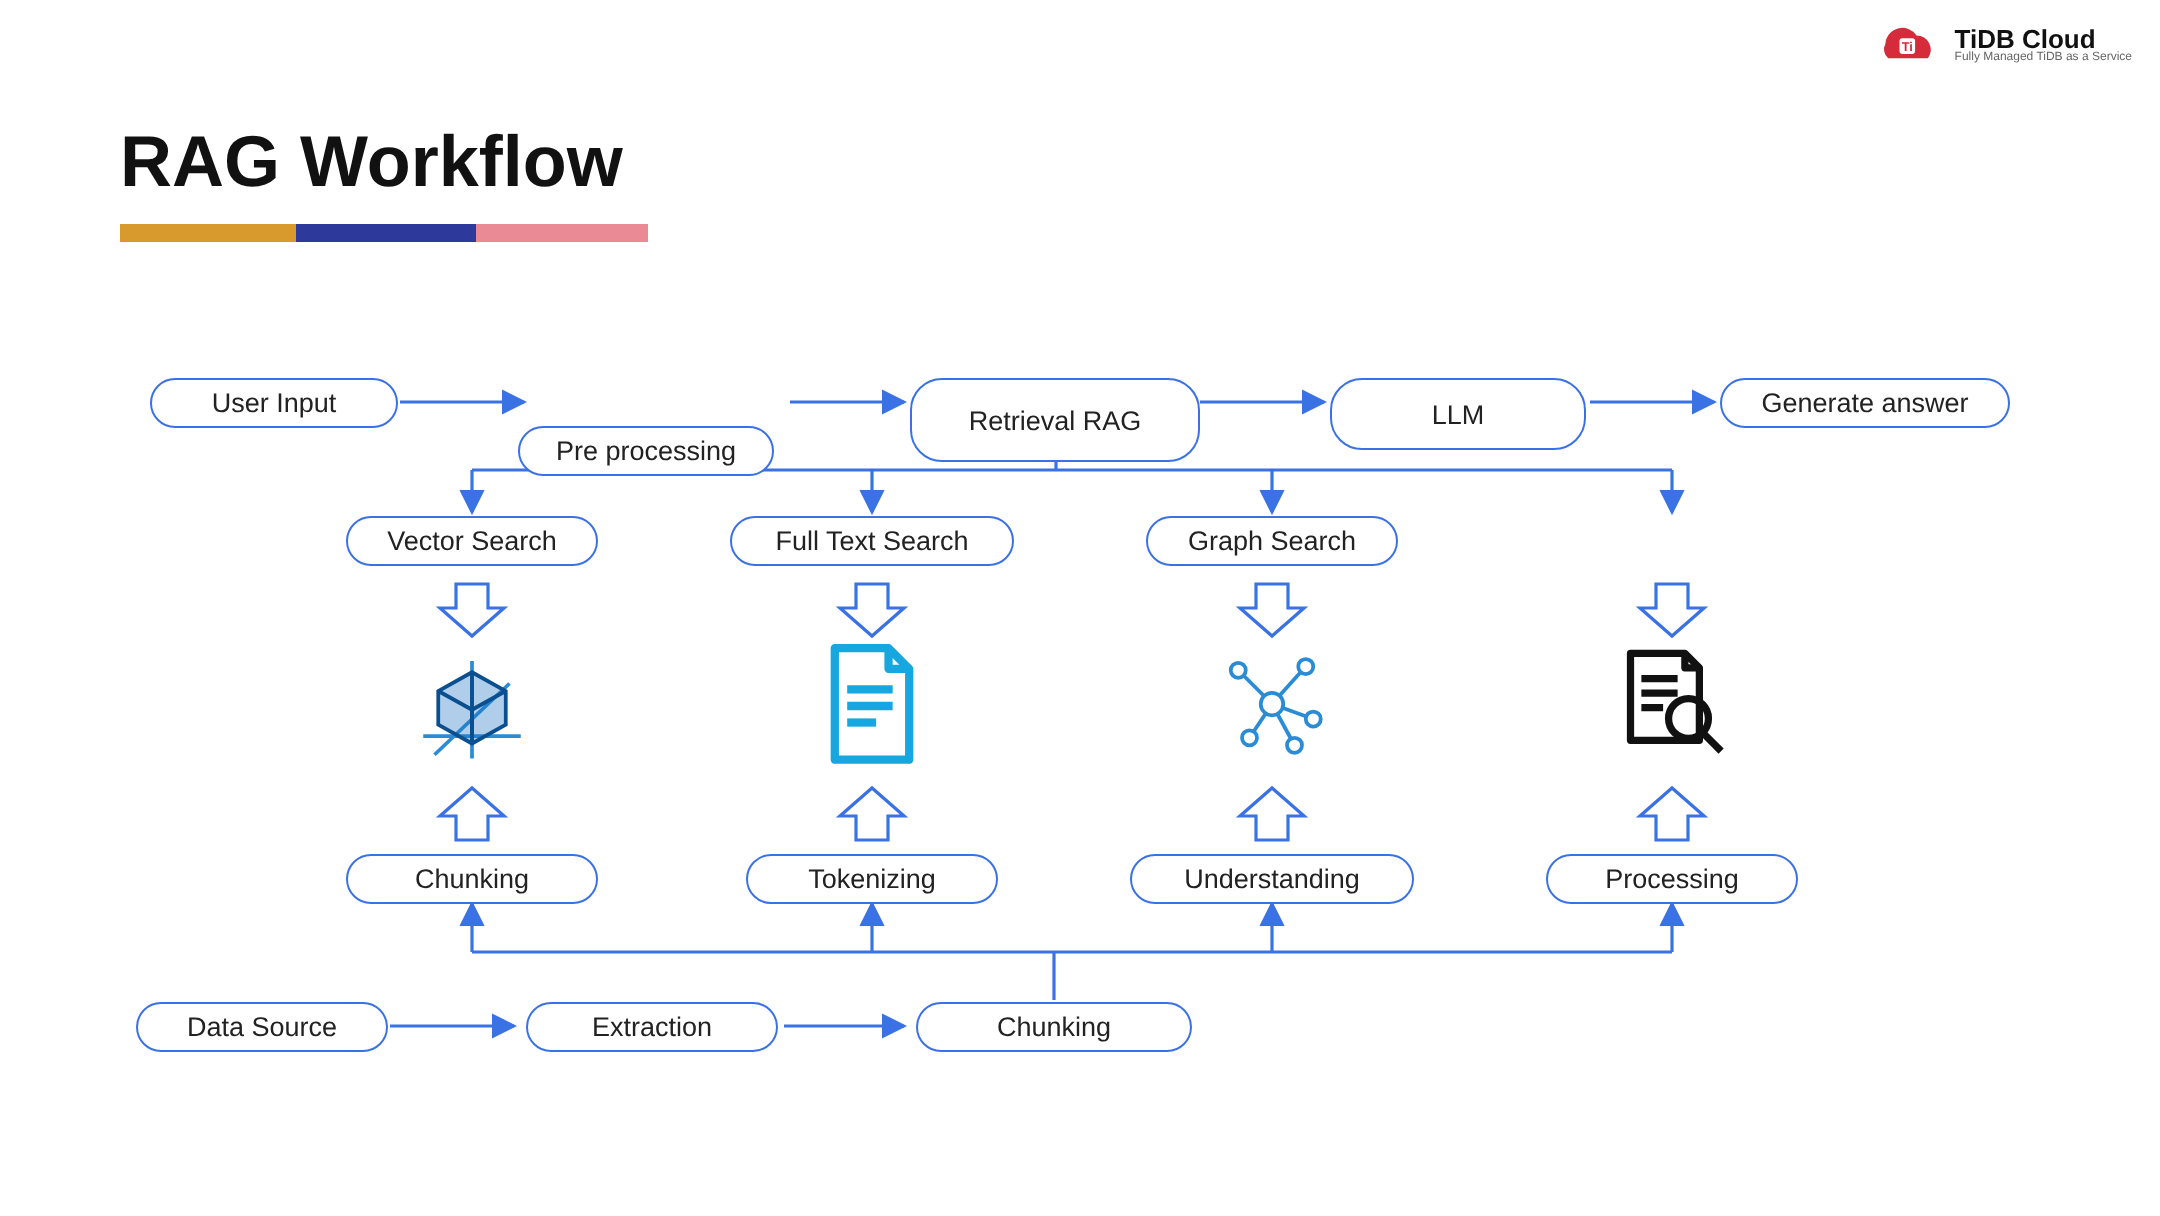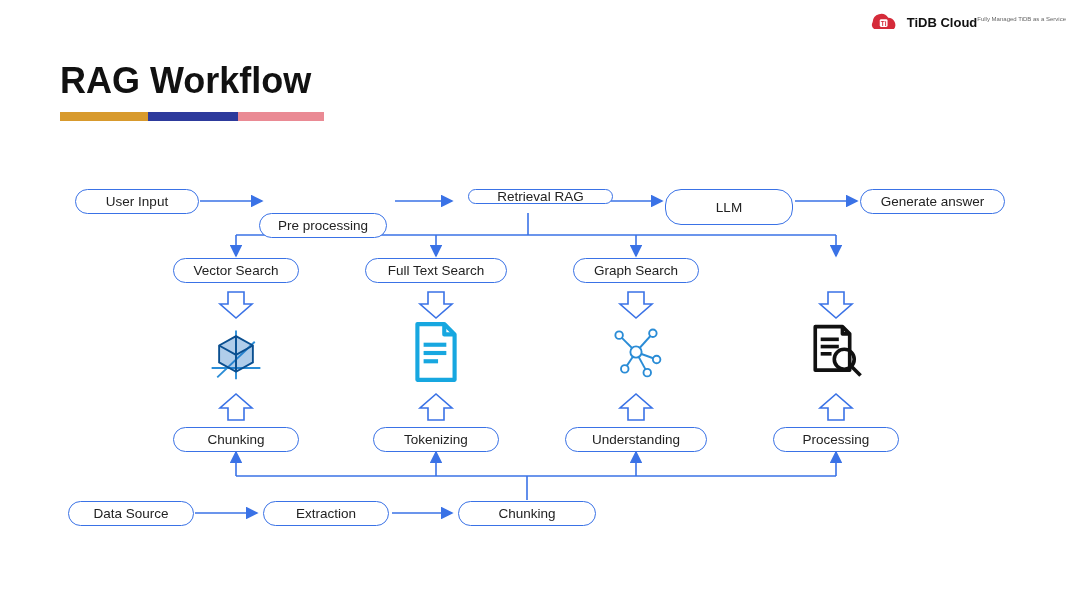--- a/index.html
+++ b/index.html
@@ -2,21 +2,21 @@
 <html><head>
 <meta charset="utf-8">
 <style>
   * { box-sizing: border-box; margin: 0; padding: 0; }
   html, body { width: 1080px; height: 608px; font-family: Arial, Helvetica, sans-serif; background: #fff; }
   .slide { position: relative; width: 1080px; height: 608px; overflow: hidden; }
 
   
   .logo { position: absolute; top: 10px; right: 14px; display: flex; align-items: center; gap: 6px; }
   .logo-cloud { width: 34px; height: 24px; position: relative; }
-  .logo-text { display: flex; flex-direction: row; line-height: 1; }
+  .logo-text { display: flex; flex-direction: column; line-height: 1; }
   .logo-main { font-weight: 700; font-size: 13px; color: #111; }
   .logo-sub { font-size: 6px; color: #666; }
 
   
   .title { position: absolute; left: 60px; top: 60px; font-size: 36px; font-weight: 700; color: #111; }
   .underline { position: absolute; left: 60px; top: 112px; height: 9px; display: flex; }
   .uA { width: 88px; background: #d89a2d; }
   .uB { width: 90px; background: #2d3a9c; }
   .uC { width: 86px; background: #ea8a94; }
 
@@ -112,21 +112,21 @@
       <g stroke="#3a72e6" stroke-width="1.6" fill="#fff">
         <path d="M228 420 h16 v-12 l8 0 -16 -14 -16 14 8 0 z"></path>
         <path d="M428 420 h16 v-12 l8 0 -16 -14 -16 14 8 0 z"></path>
         <path d="M628 420 h16 v-12 l8 0 -16 -14 -16 14 8 0 z"></path>
         <path d="M828 420 h16 v-12 l8 0 -16 -14 -16 14 8 0 z"></path>
       </g>
     </svg>
 
     <div class="pill" style="left:75px;  top:189px; width:124px; height:25px;">User Input</div>
     <div class="pill" style="left:259px; top:189px; width:128px; height:25px;margin-top:24px;">Pre processing</div>
-    <div class="pill" style="left:468px; top:189px; width:145px; height:15px;">Retrieval RAG</div>
+    <div class="pill" style="left:455px; top:189px; width:145px; height:42px;">Retrieval RAG</div>
     <div class="pill" style="left:665px; top:189px; width:128px; height:36px;">LLM</div>
     <div class="pill" style="left:860px; top:189px; width:145px; height:25px;">Generate answer</div>
 
     <div class="pill" style="left:173px; top:258px; width:126px; height:25px;">Vector Search</div>
     <div class="pill" style="left:365px; top:258px; width:142px; height:25px;">Full Text Search</div>
     <div class="pill" style="left:573px; top:258px; width:126px; height:25px;">Graph Search</div>
 
     <div class="iconbox" style="left:206px; top:323px; width:60px; height:60px;">
       <svg viewBox="0 0 64 64" width="60" height="60">
         <g stroke="#2a8cd6" stroke-width="2" fill="none">

